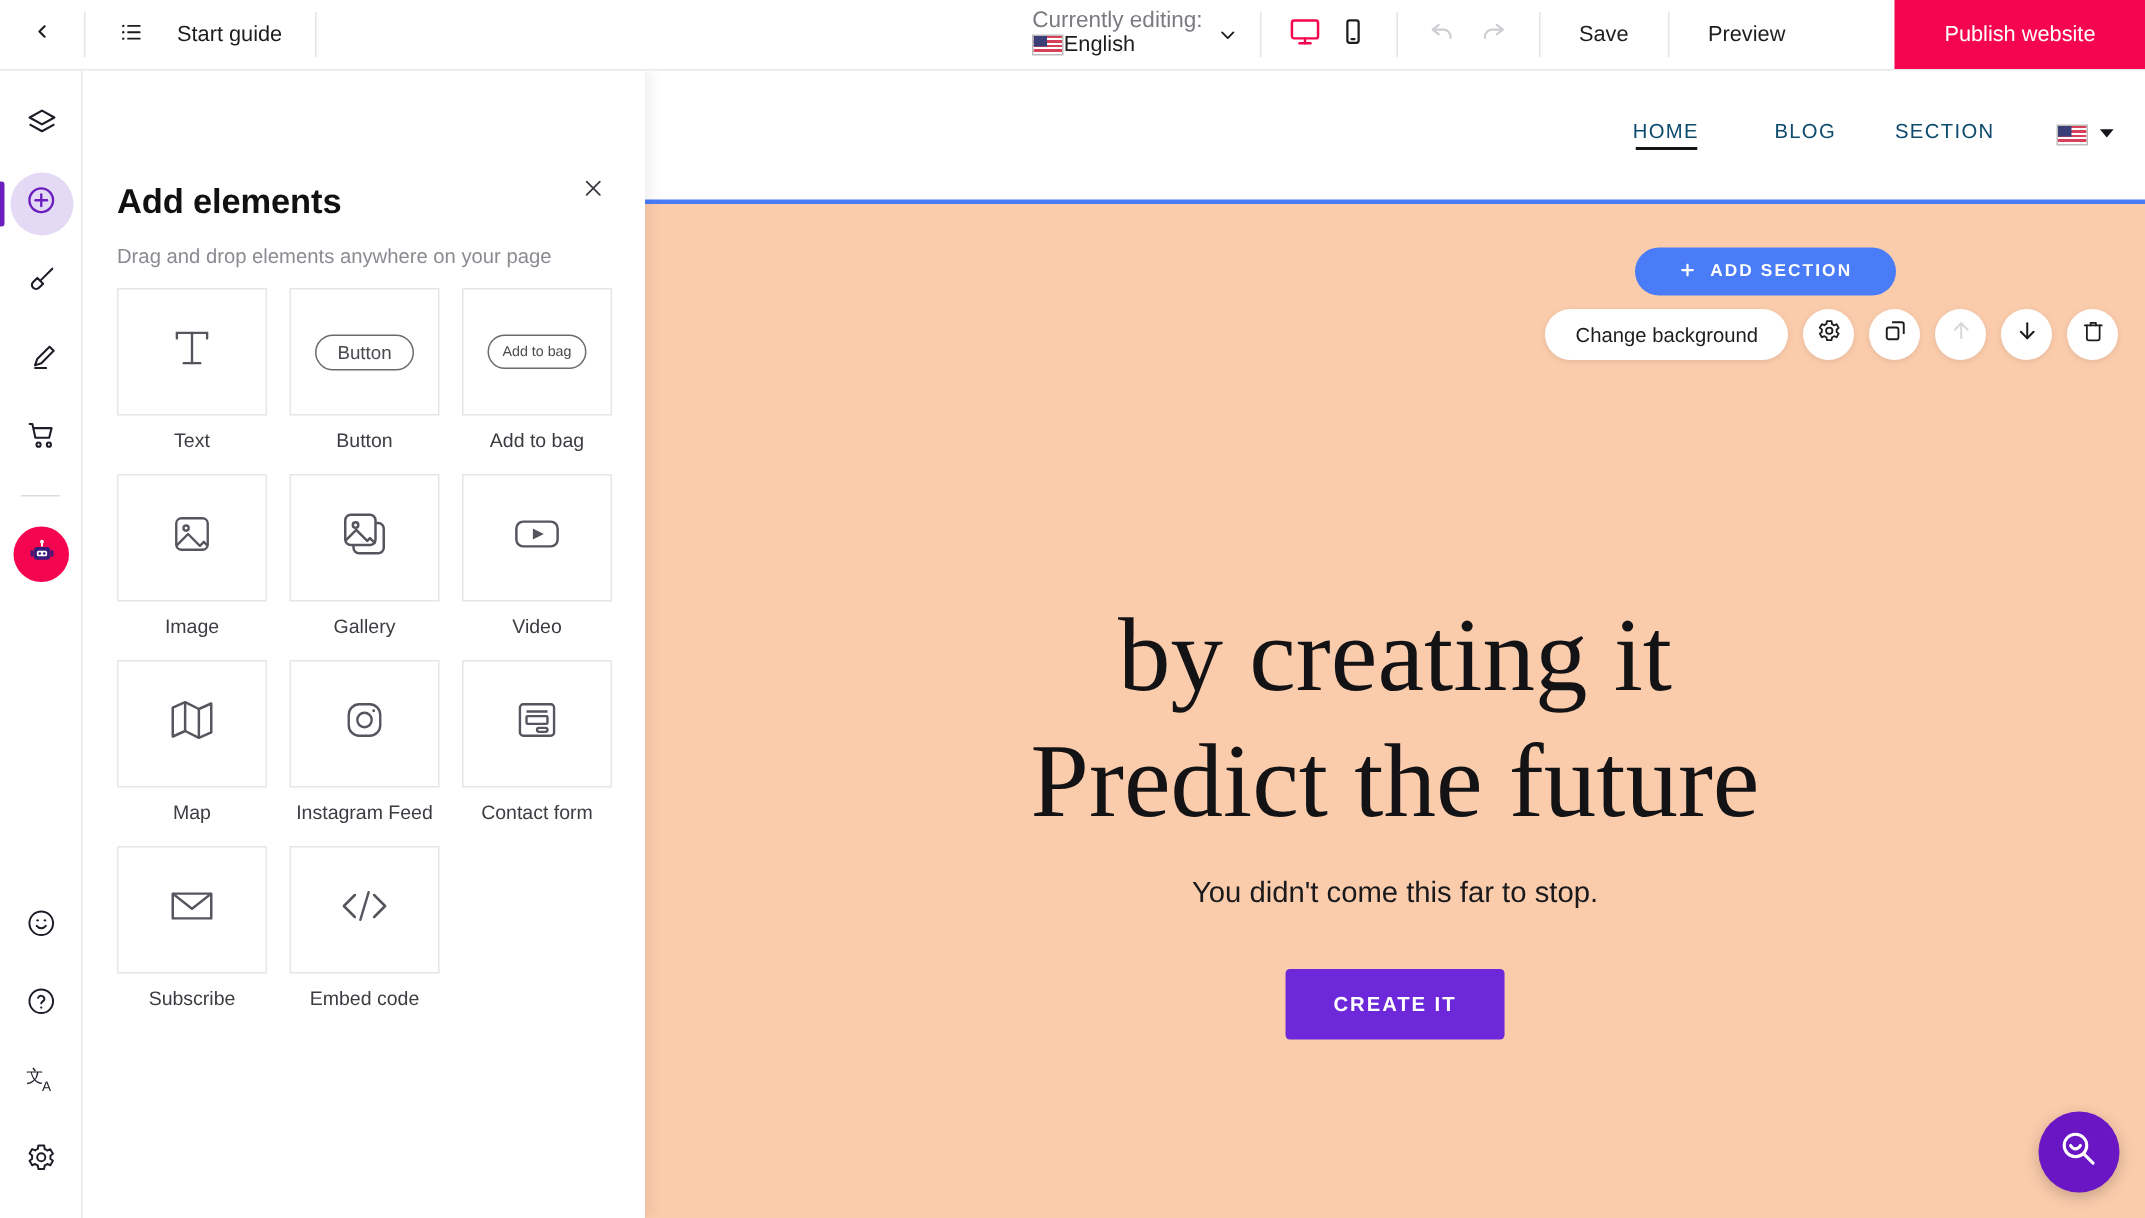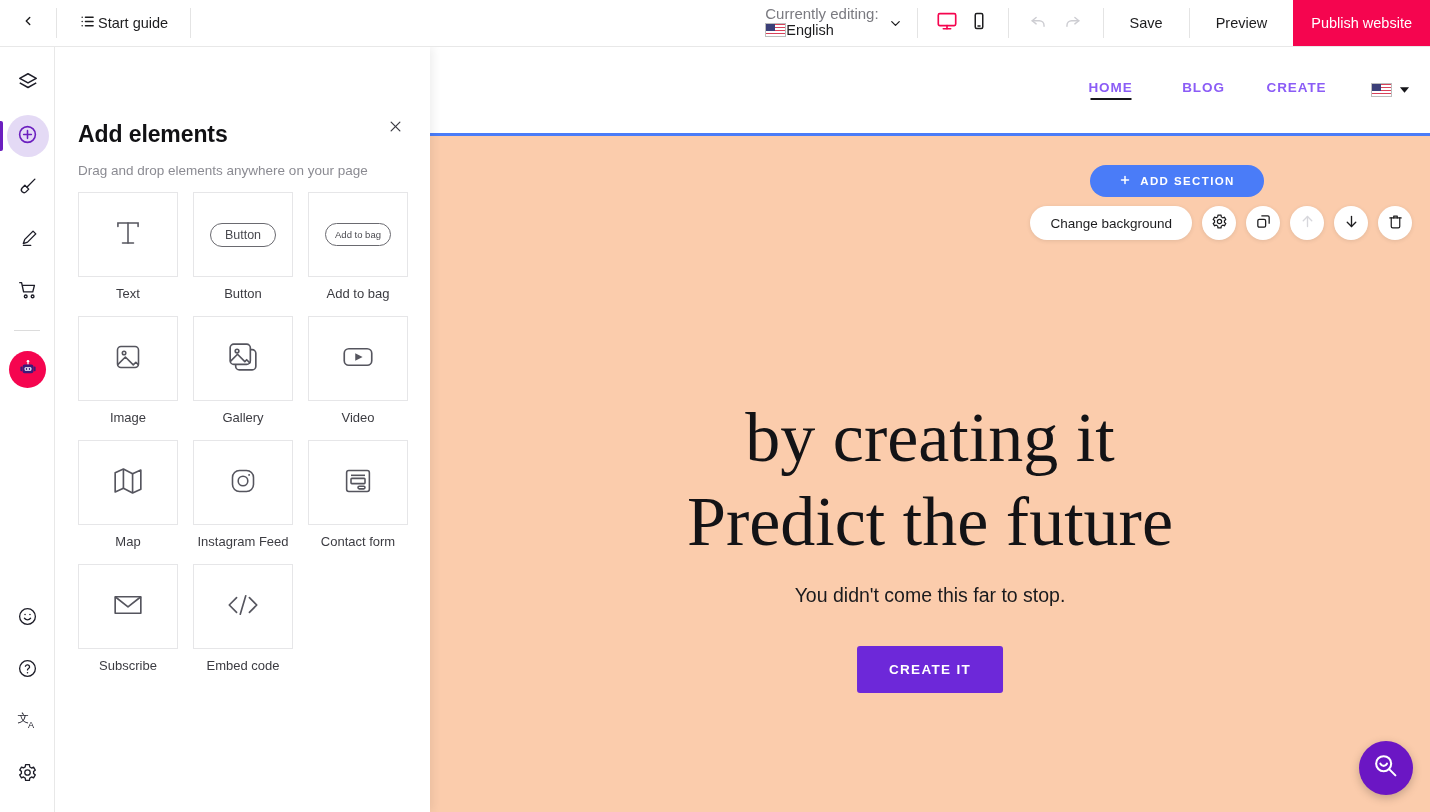--- a/index.html
+++ b/index.html
@@ -16,21 +16,21 @@
     position: absolute; top: 0; left: 0; width: 1430px; height: 47px;
     background: #ffffff; border-bottom: 1px solid #e8e8e8;
     display: flex; align-items: stretch; z-index: 40;
   }
   .tb-back {
     width: 56px; display: flex; align-items: center; justify-content: center;
     cursor: pointer;
   }
   .tb-sep { width: 1px; background: #e4e4e4; margin: 8px 0; }
   .tb-guide {
-    display: flex; align-items: center; gap: 2px; padding: 0 22px;
+    display: flex; align-items: center; gap: 22px; padding: 0 22px;
     font-size: 14.5px; color: #1d1d1f; cursor: pointer;
   }
   .tb-spacer { flex: 1; }
   .tb-lang {
     display: flex; align-items: center; padding: 0 4px 0 14px; cursor: pointer;
   }
   .tb-lang-inner { display: flex; flex-direction: column; justify-content: center; }
   .tb-lang-top { font-size: 15px; color: #7a7a80; line-height: 14px; }
   .tb-lang-bot { display: flex; align-items: center; gap: 0; line-height: 18px; }
   .flag {
@@ -47,22 +47,22 @@
   .chev-wrap { width: 34px; display: flex; align-items: center; justify-content: center; }
   .tb-devices { display: flex; align-items: center; gap: 2px; padding: 0 14px; }
   .dev-btn { width: 30px; height: 30px; display: flex; align-items: center; justify-content: center; cursor: pointer; }
   .tb-history { display: flex; align-items: center; gap: 6px; padding: 0 16px; }
   .hist-btn { width: 28px; height: 28px; display:flex; align-items:center; justify-content:center; cursor: pointer; }
   .tb-txtbtn {
     display: flex; align-items: center; padding: 0 26px; font-size: 14.5px;
     color: #1d1d1f; cursor: pointer;
   }
   .tb-publish {
-    display: flex; align-items: center; padding: 0 18px; background: #F5054F;
-    color: #ffffff; font-size: 14.5px; cursor: pointer;
+    display: flex; align-items: center; padding: 0 33px; background: #F5054F;
+    color: #ffffff; font-size: 14.5px; cursor: pointer; margin-left: 47px;
   }
 
   
   .rail {
     position: absolute; top: 47px; left: 0; width: 55px; height: 765px;
     background: #ffffff; border-right: 1px solid #e8e8e8; z-index: 30;
   }
   .rail-item {
     width: 55px; height: 52px; display: flex; align-items: center;
     justify-content: center; cursor: pointer; position: relative;
@@ -122,21 +122,21 @@
   .canvas {
     position: absolute; top: 47px; left: 430px; width: 1000px; height: 765px;
     background: #ffffff; overflow: hidden;
   }
   .site-nav {
     position: absolute; top: 0; left: 0; width: 1000px; height: 85px;
     display: flex; align-items: center; justify-content: flex-end;
     padding-right: 20px;
   }
   .nav-link {
-    font-size: 13.5px; letter-spacing: 0.9px; color: #8b5cf6; font-weight: bold;
+    font-size: 13.5px; letter-spacing: 0.9px; color: #0c4a6e; font-weight: normal;
     margin-left: 0; width: 93px; text-align: center; cursor: pointer;
     position: relative; padding-bottom: 5px;
   }
   .nav-link.active::after {
     content: ""; position: absolute; left: 50%; transform: translateX(-50%);
     bottom: 0; width: 41px; height: 1.6px; background: #16161a;
   }
   .nav-flag { display: flex; align-items: center; gap: 7px; margin-left: 28px; cursor: pointer; }
 
   .blue-line {
@@ -543,21 +543,21 @@
       </div>
 
     </div>
   </div>
 
   <div class="canvas">
 
     <div class="site-nav">
       <div class="nav-link active">HOME</div>
       <div class="nav-link">BLOG</div>
-      <div class="nav-link">CREATE</div>
+      <div class="nav-link">SECTION</div>
       <div class="nav-flag">
         <span class="flag"></span>
         <span>
           <svg width="11" height="11" viewBox="0 0 12 12">
               <polygon points="1,3.5 11,3.5 6,9.5" fill="#16161a"></polygon>
             </svg>
         </span>
       </div>
     </div>
 

